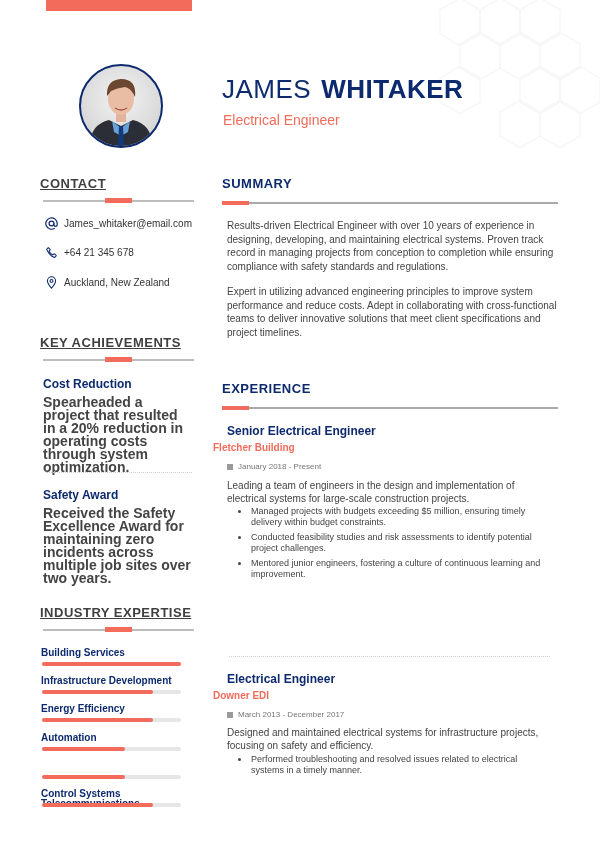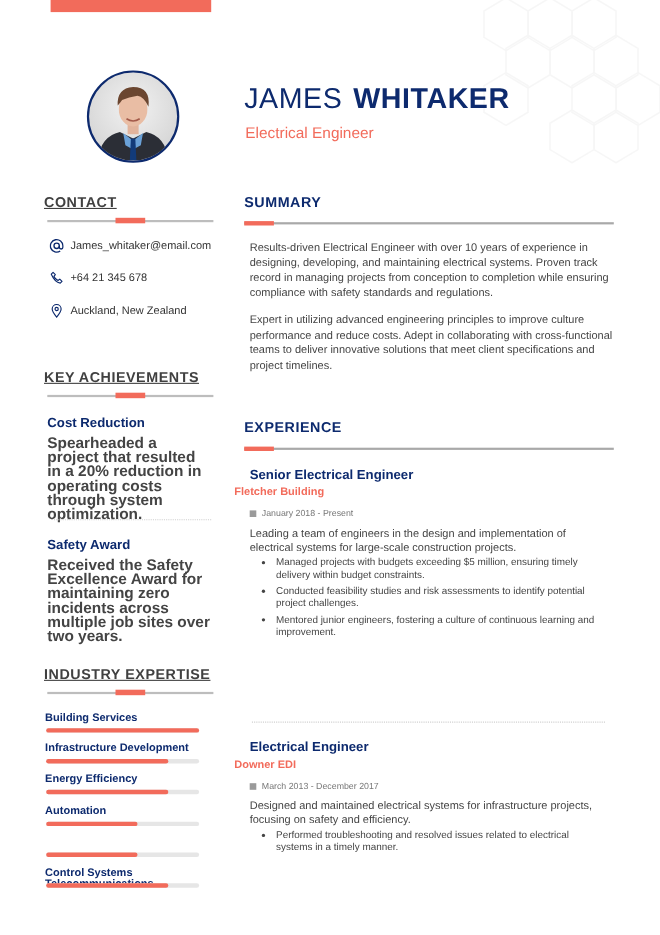--- a/index.html
+++ b/index.html
@@ -172,21 +172,21 @@
     <div class="skill-track" style="top: 803px;">
       <div class="skill-fill" style="width: 80%;"></div>
     </div>
   </div>
 
 <div class="right-heading" style="top:176px;">SUMMARY</div>
 <div class="right-rule" style="top:202px;">
     <div class="accent"></div>
   </div>
 <div class="para" style="top:219px;">Results-driven Electrical Engineer with over 10 years of experience in designing, developing, and maintaining electrical systems. Proven track record in managing projects from conception to completion while ensuring compliance with safety standards and regulations.</div>
-<div class="para" style="top:285px;">Expert in utilizing advanced engineering principles to improve culture performance and reduce costs. Adept in collaborating with cross-functional teams to deliver innovative solutions that meet client specifications and project timelines.</div>
+<div class="para" style="top:285px;">Expert in utilizing advanced engineering principles to improve system performance and reduce costs. Adept in collaborating with cross-functional teams to deliver innovative solutions that meet client specifications and project timelines.</div>
 
 <div class="right-heading" style="top:381px;">EXPERIENCE</div>
 <div class="right-rule" style="top:407px;">
     <div class="accent"></div>
   </div>
 
 <div class="exp-title" style="top:424px;">Senior Electrical Engineer</div>
 <div class="exp-company" style="top:442px;">Fletcher Building</div>
 <div class="exp-date" style="top:462px;">
   <span class="cal"></span>

